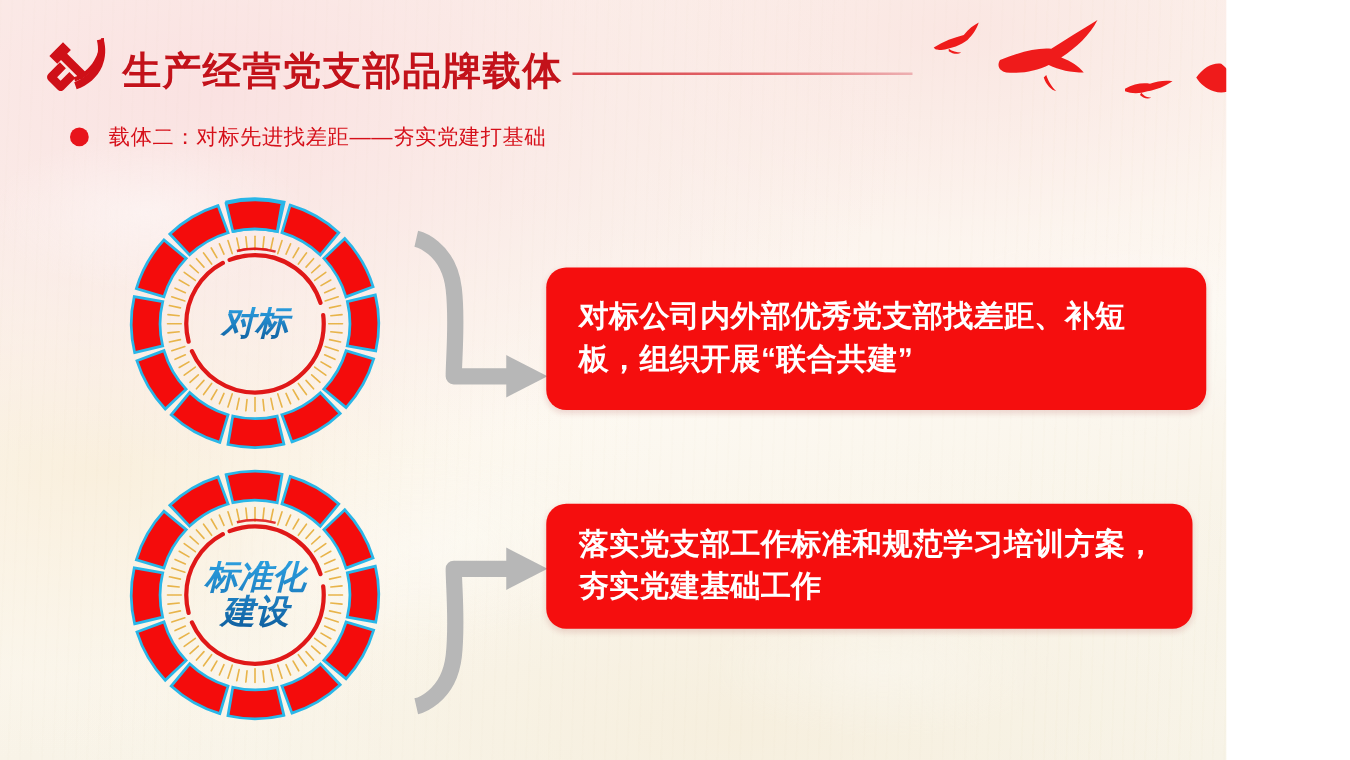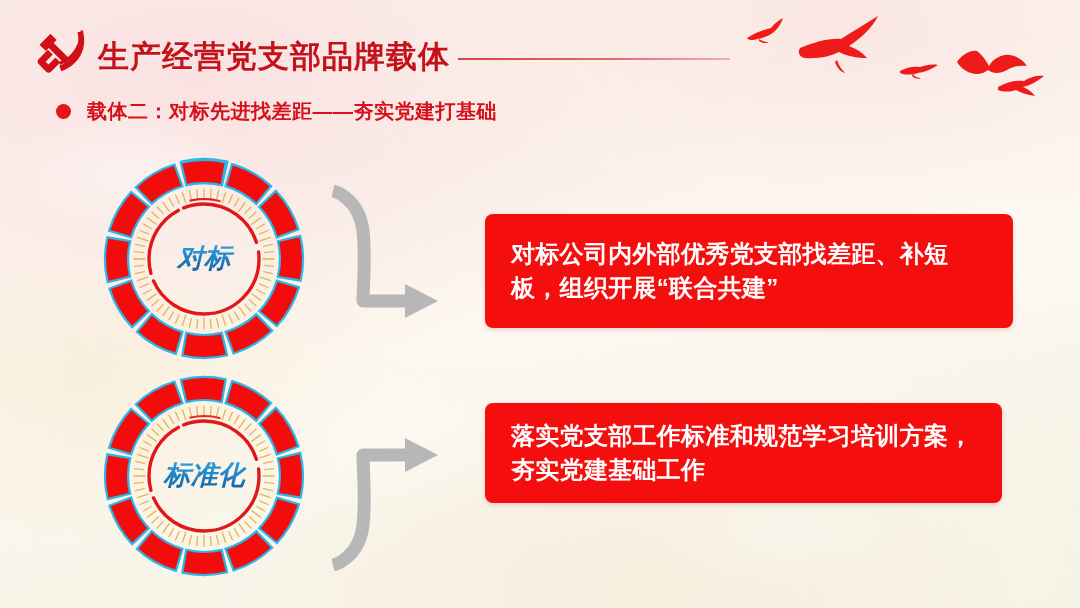--- a/index.html
+++ b/index.html
@@ -6,21 +6,21 @@
     margin: 0;
     padding: 0;
     background: #ffffff;
   }
   body {
     font-family: "Liberation Sans", "DejaVu Sans", sans-serif;
   }
 
   #slide {
     position: relative;
-    width: 1080px;
+    width: 981px;
     height: 608px;
     overflow: hidden;
     background:
       radial-gradient(ellipse 780px 420px at 18% 12%, rgba(250,225,225,0.95) 0%, rgba(250,232,228,0.5) 45%, rgba(255,255,255,0) 72%),
       radial-gradient(ellipse 620px 300px at 78% 4%, rgba(250,228,224,0.85) 0%, rgba(252,240,234,0.35) 55%, rgba(255,255,255,0) 80%),
       radial-gradient(ellipse 560px 300px at 8% 62%, rgba(248,236,214,0.75) 0%, rgba(252,246,234,0.3) 55%, rgba(255,255,255,0) 80%),
       radial-gradient(ellipse 700px 330px at 60% 96%, rgba(246,238,220,0.8) 0%, rgba(252,248,238,0.3) 55%, rgba(255,255,255,0) 82%),
       linear-gradient(170deg, #fdf2ee 0%, #fbf4ee 28%, #fdf9f2 52%, #f8f3e7 78%, #f5f1e4 100%);
   }
 
@@ -72,21 +72,21 @@
     position: absolute;
     left: 56px; top: 98px;
     display: flex; align-items: center; gap: 16px;
   }
   #subtitle-bullet {
     width: 15px; height: 15px; border-radius: 50%;
     background: #e8141b;
     flex: none;
   }
   #subtitle-text {
-    font-size: 20px; font-weight: 700;
+    font-size: 17px; font-weight: 400;
     color: #d6101a;
     letter-spacing: .5px;
     white-space: nowrap;
   }
 
   
   .badge { position: absolute; width: 208px; height: 208px; font-style: italic; }
   #badge-1 { left: 100px; top: 155px; }
   #badge-2 { left: 100px; top: 372px; }
 
@@ -112,26 +112,25 @@
 
   
   .arrow { position: absolute; }
   #arrow-1 { left: 325px; top: 183px; width: 120px; height: 160px; }
   #arrow-2 { left: 325px; top: 408px; width: 120px; height: 165px; }
 
   
   .redbox {
     position: absolute;
     background: #f50e0e;
-    border-radius: 8px;
+    border-radius: 16px;
     box-sizing: border-box;
     display: flex;
     align-items: center;
     box-shadow: 0 2px 5px rgba(150,20,20,.16);
-    margin-left: 48px;
   }
   #redbox-1 { left: 437px; top: 214px; width: 528px; height: 114px; padding: 0 24px 0 26px; }
   #redbox-2 { left: 437px; top: 403px; width: 517px; height: 100px; padding: 0 24px 0 26px; }
 
   .redbox-text {
     color: #ffffff;
     font-size: 24px;
     font-weight: 700;
     line-height: 1.42;
     letter-spacing: .3px;
@@ -371,20 +370,21 @@
           <line x1="0" y1="-70" x2="0" y2="-61" transform="rotate(348)"></line>
           <line x1="0" y1="-70" x2="0" y2="-61" transform="rotate(354)"></line>
         </g>
       </g>
 
       <circle cx="104" cy="104" r="55" fill="none" stroke="#e01818" stroke-width="3.4" stroke-dasharray="150 8 74 6 90 10" stroke-linecap="round"></circle>
       <circle cx="104" cy="104" r="60" fill="none" stroke="#e01818" stroke-width="2" opacity=".9" transform="rotate(-104 104 104)" pathLength="120" style="stroke-dasharray:10 110"></circle>
     </svg>
     <div class="badge-label">
       <span>标准化</span>
+      <span>建设</span>
     </div>
   </div>
 
   <svg class="arrow" id="arrow-2" viewBox="0 0 120 165">
     <path d="M8 157 C8 157 34 151 38 117 C41 91 38 61 38 47 L86 47" fill="none" stroke="#b7b7b7" stroke-width="13" stroke-linecap="butt" stroke-linejoin="round"></path>
     <path d="M80 30 L113 47 L80 64 Z" fill="#b7b7b7"></path>
   </svg>
 
   <div class="redbox" id="redbox-2">
     <div class="redbox-text">落实党支部工作标准和规范学习培训方案，夯实党建基础工作</div>

